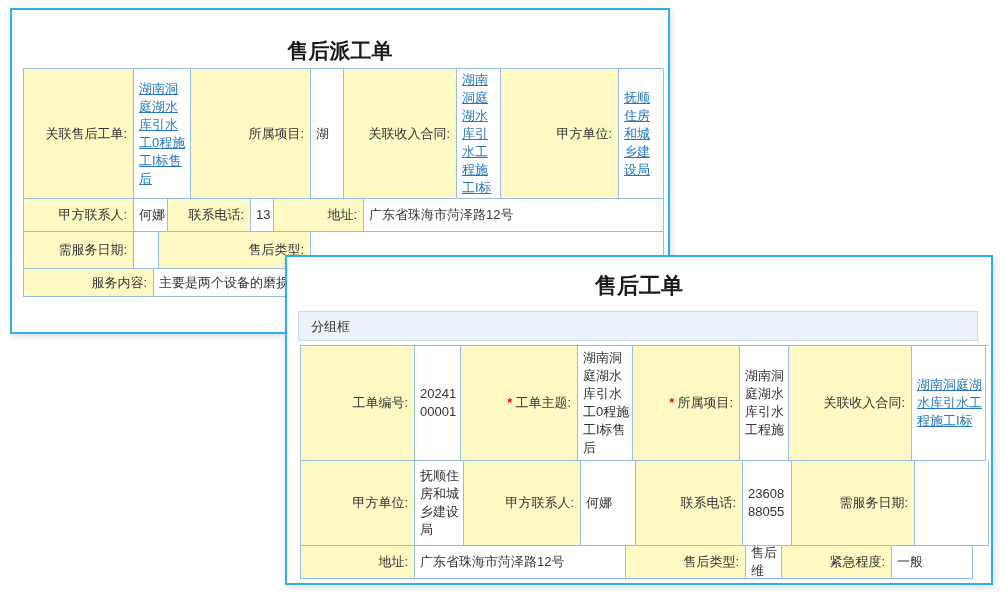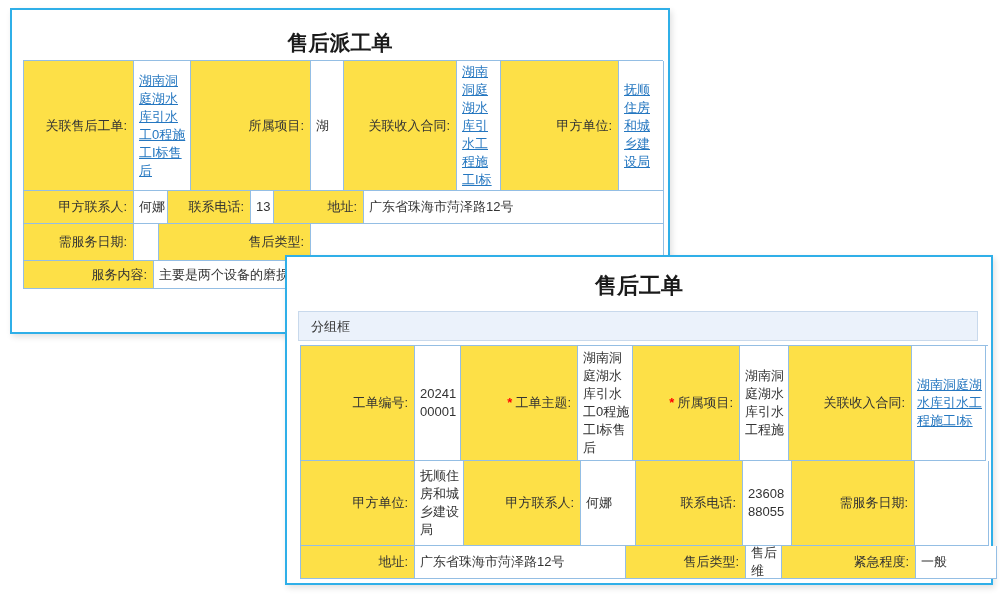--- a/index.html
+++ b/index.html
@@ -8,37 +8,37 @@
     background:#ffffff;
     font-family:"Liberation Sans","DejaVu Sans",sans-serif;
   }
   .card{
     position:absolute;background:#fff;
     border:2px solid #2fafe8;
     box-shadow:2px 3px 6px rgba(0,0,0,0.12);
   }
   .card-title{
     text-align:center;font-weight:bold;color:#1a1a1a;
-    font-size:21px;padding-top:20px;height:26px;line-height:26px;
+    font-size:21px;padding-top:28px;height:26px;line-height:26px;
   }
   .ghead{
     background:#ebf2fb;border:1px solid #c8d9ec;color:#333;
     height:30px;line-height:30px;font-size:13px;padding-left:12px;
     box-sizing:border-box;
   }
   .tbl{margin-top:4px;}
   .trow{display:flex;border-left:1px solid #94bee4;}
   .trow:first-child{border-top:1px solid #94bee4;}
   .cell{
     box-sizing:border-box;flex:0 0 auto;
     border-right:1px solid #94bee4;border-bottom:1px solid #94bee4;
     display:flex;align-items:center;
     font-size:13px;color:#333;line-height:18px;overflow:hidden;
   }
-  .lbl{background:#fde047;justify-content:flex-end;text-align:right;padding:2px 6px 2px 2px;}
+  .lbl{background:#fef9c3;justify-content:flex-end;text-align:right;padding:2px 6px 2px 2px;}
   .val{background:#fff;justify-content:flex-start;text-align:left;padding:2px 1px 2px 5px;word-break:break-all;}
   .link{color:#2577c0;text-decoration:underline;word-break:break-all;cursor:pointer;}
   .req{color:#ff0000;margin-right:3px;font-weight:bold;}
   
   #card1{left:10px;top:8px;width:656px;height:322px;z-index:1;}
   #card2{left:285px;top:255px;width:704px;height:326px;z-index:2;}
   #card1 .ghead{margin:12px 11px 0 11px;}
   #card1 .tbl{margin-left:11px;width:640px;}
   #card2 .card-title{font-size:22px;padding-top:16px;}
   #card2 .ghead{margin:12px 13px 0 11px;}
@@ -117,17 +117,17 @@
       <div class="cell lbl" style="width:107px">联系电话:</div>
       <div class="cell val" style="width:49px">2360888055</div>
       <div class="cell lbl" style="width:123px">需服务日期:</div>
       <div class="cell val" style="width:74px"></div>
     </div>
     <div class="trow" style="height:33px;">
       <div class="cell lbl" style="width:114px">地址:</div>
       <div class="cell val" style="width:211px">广东省珠海市菏泽路12号</div>
       <div class="cell lbl" style="width:120px">售后类型:</div>
       <div class="cell val" style="width:36px">售后维</div>
-      <div class="cell lbl" style="width:134px">紧急程度:</div>
+      <div class="cell lbl" style="width:110px">紧急程度:</div>
       <div class="cell val" style="width:81px">一般</div>
     </div>
   </div>
 </div>
 
 </body></html>

